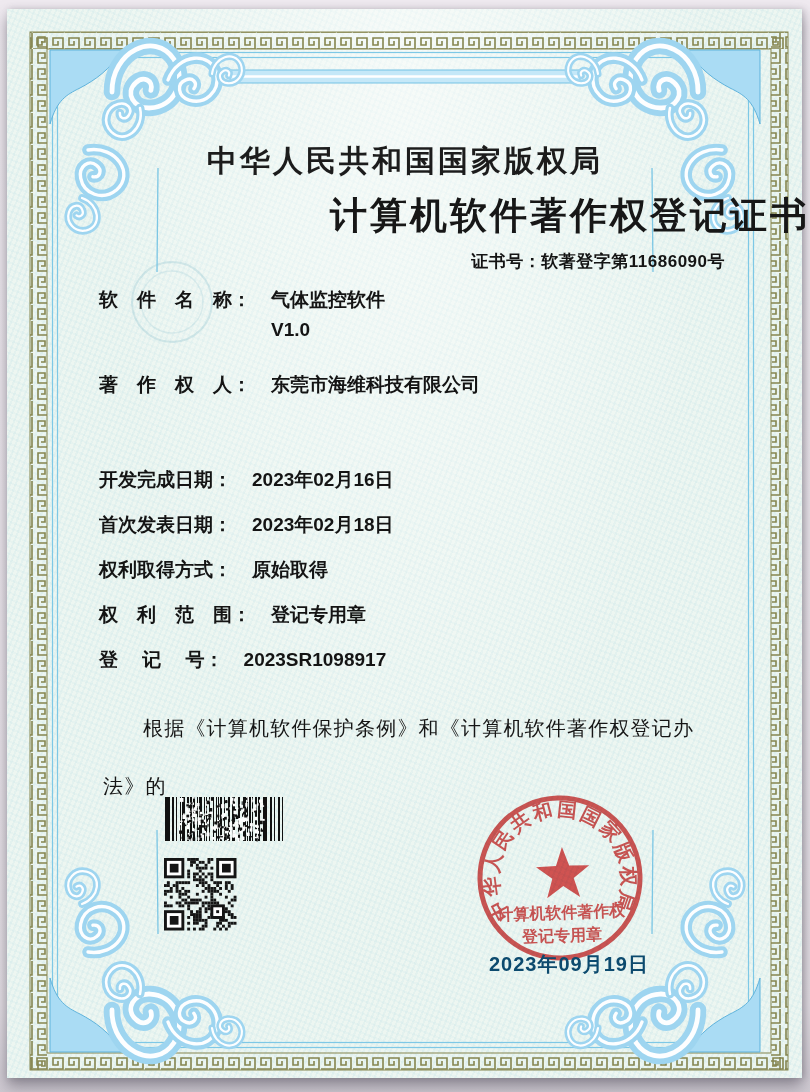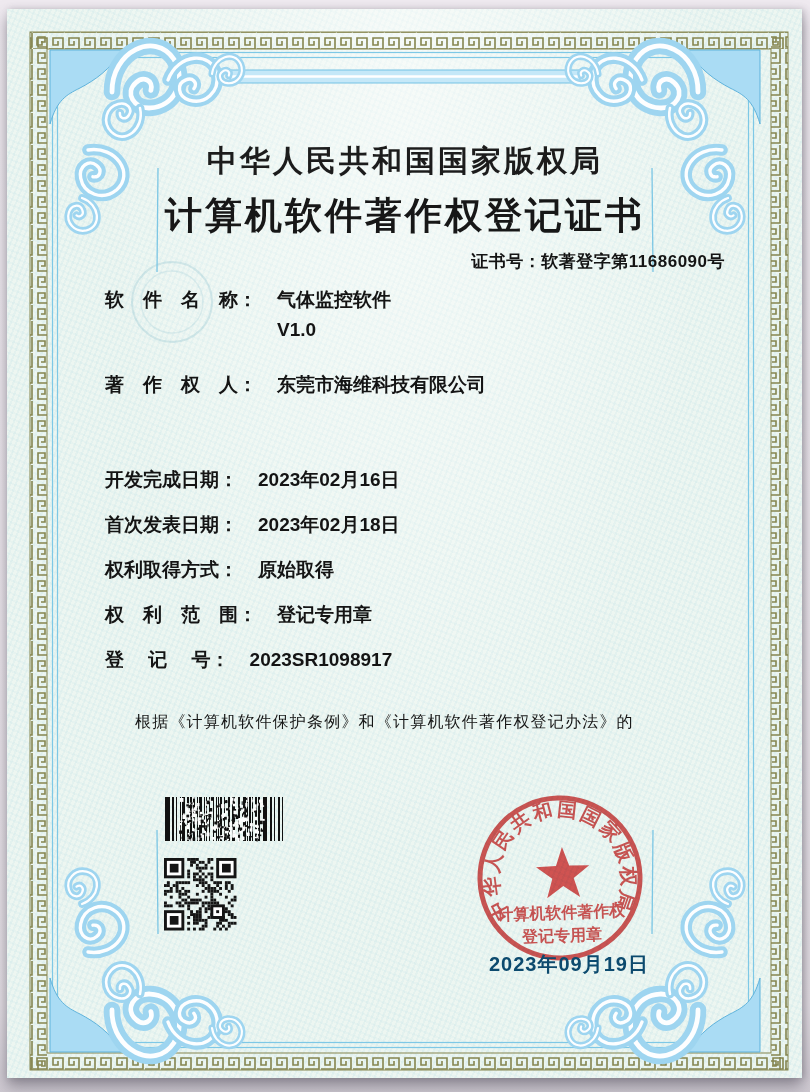--- a/index.html
+++ b/index.html
@@ -16,29 +16,29 @@
       repeating-linear-gradient(22deg, rgba(168,214,224,.10) 0 2px, rgba(0,0,0,0) 2px 6px),
       #edf6f1;
     box-shadow:0 8px 14px rgba(70,65,80,.5), 2px 0 6px rgba(90,85,95,.25);
   }
   .deco{position:absolute;left:0;top:0;width:810px;height:1092px;pointer-events:none;}
   .cB{fill:none;stroke:#9ed5f0;stroke-width:11;stroke-linecap:round}
   .cW{fill:none;stroke:#fdfeff;stroke-width:3.2;stroke-linecap:round}
   .txt{position:absolute;color:#141414;white-space:nowrap;}
   .authority{left:0;right:0;top:141px;text-align:center;font-family:"Liberation Serif","DejaVu Serif",serif;
     font-size:30px;font-weight:700;letter-spacing:3px;color:#1c1c1c;}
-  .cert-title{left:0;right:0;top:191px;text-align:center;font-family:"Liberation Serif","DejaVu Serif",serif;
+  .cert-title{left:0;right:0;top:191px;text-align:right;font-family:"Liberation Serif","DejaVu Serif",serif;
     font-size:37px;font-weight:700;letter-spacing:3px;color:#171717;}
   .certno{left:0;top:250px;width:725px;text-align:right;font-size:17px;font-weight:600;letter-spacing:.5px;}
   .certno .cv{text-align:center;}
-  .row{left:105px;font-size:19px;line-height:30px;font-weight:600;}
+  .row{left:99px;font-size:19px;line-height:30px;font-weight:600;}
   .row .flabel{margin-right:20px;}
   .row .fvalue{display:inline-block;vertical-align:top;}
   .r1{top:285px}.r2{top:370px}.r3{top:465px}.r4{top:510px}.r5{top:555px}.r6{top:600px}.r7{top:645px}
-  .statement{left:103px;top:699px;width:625px;font-size:16px;line-height:46px;letter-spacing:1.2px;
+  .statement{left:103px;top:699px;width:625px;font-size:20px;line-height:58px;letter-spacing:1.2px;
     color:#161616;white-space:normal;font-weight:500;}
   .statement .ln1{text-indent:2em;}
   .issue-date{left:489px;top:951px;font-size:20px;font-weight:600;letter-spacing:1px;color:#0c4a6e;}
   .seal{position:absolute;left:465px;top:783px;mix-blend-mode:multiply;opacity:.9;transform:rotate(-2deg);}
   .barcode{position:absolute;left:165px;top:797px;}
   .qr{position:absolute;left:164px;top:858px;}
 </style>
 </head>
 <body>
 

